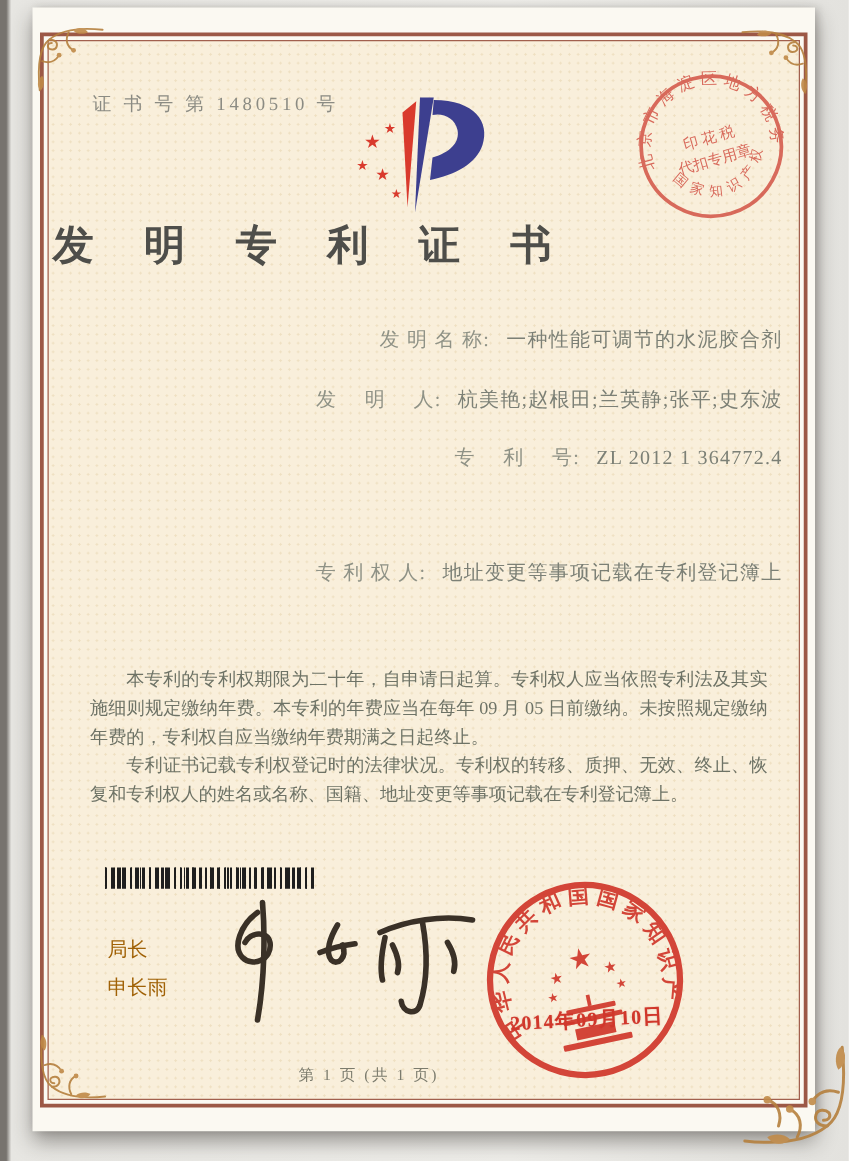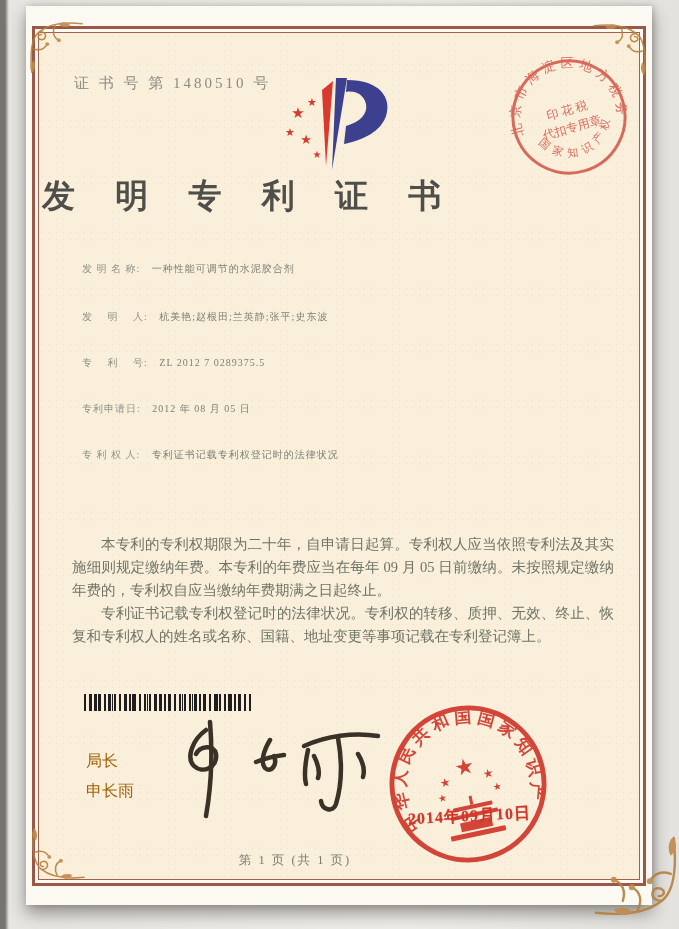--- a/index.html
+++ b/index.html
@@ -21,21 +21,21 @@
     background-color:#f9efdb;
     background-image:radial-gradient(#efe0c2 0.8px, rgba(0,0,0,0) 0.9px);
     background-size:7px 7px;
   }
   .cert-no{position:absolute;left:48px;top:68px;font-size:15px;letter-spacing:3px;color:#8b8b83;}
   .logo{position:absolute;left:250px;top:68px;width:130px;height:102px;}
   .title{
     position:absolute;left:0;top:168px;width:626px;
     font-size:33px;font-weight:700;color:#4e4e4a;letter-spacing:16px;text-indent:16px;
   }
-  .field-row{position:absolute;left:56px;width:560px;font-size:10px;color:#84887c;letter-spacing:1px;white-space:nowrap;}
+  .field-row{position:absolute;left:40px;width:560px;font-size:16px;color:#84887c;letter-spacing:1px;white-space:nowrap;text-align:right;}
   .field-row .lbl{color:#8f random;} 
   .field-row .lbl{color:#8f9286;margin-right:8px;}
   .field-row .val{color:#7c8076;}
   .row0{top:256px}.row1{top:304px}.row2{top:350px}.row3{top:396px}.row4{top:442px}.row5{top:496px}
   .body-text{
     position:absolute;left:46px;top:527px;width:542px;
     font-size:14.5px;line-height:23px;color:#6e7366;text-align:justify;
   }
   .body-text p{margin:0;text-indent:2em;}
   .barcode{
@@ -163,29 +163,25 @@
   <div class="field-row row0">
     <span class="lbl">发 明 名 称:</span>
     <span class="val">一种性能可调节的水泥胶合剂</span>
   </div>
   <div class="field-row row1">
     <span class="lbl">发　 明　 人:</span>
     <span class="val">杭美艳;赵根田;兰英静;张平;史东波</span>
   </div>
   <div class="field-row row2">
     <span class="lbl">专　 利　 号:</span>
-    <span class="val">ZL 2012 7 0289375.5</span>
-  </div>
-  <div class="field-row row3">
-    <span class="lbl">专利申请日:</span>
-    <span class="val">2012 年 08 月 05 日</span>
+    <span class="val">ZL 2012 1 364772.4</span>
   </div>
   <div class="field-row row4">
     <span class="lbl">专 利 权 人:</span>
-    <span class="val">专利证书记载专利权登记时的法律状况</span>
+    <span class="val">地址变更等事项记载在专利登记簿上</span>
   </div>
 
   <div class="body-text">
     <p>本专利的专利权期限为二十年，自申请日起算。专利权人应当依照专利法及其实施细则规定缴纳年费。本专利的年费应当在每年 09 月 05 日前缴纳。未按照规定缴纳年费的，专利权自应当缴纳年费期满之日起终止。</p>
     <p>专利证书记载专利权登记时的法律状况。专利权的转移、质押、无效、终止、恢复和专利权人的姓名或名称、国籍、地址变更等事项记载在专利登记簿上。</p>
   </div>
 
   <div class="barcode"></div>
 
   <div class="signer">

